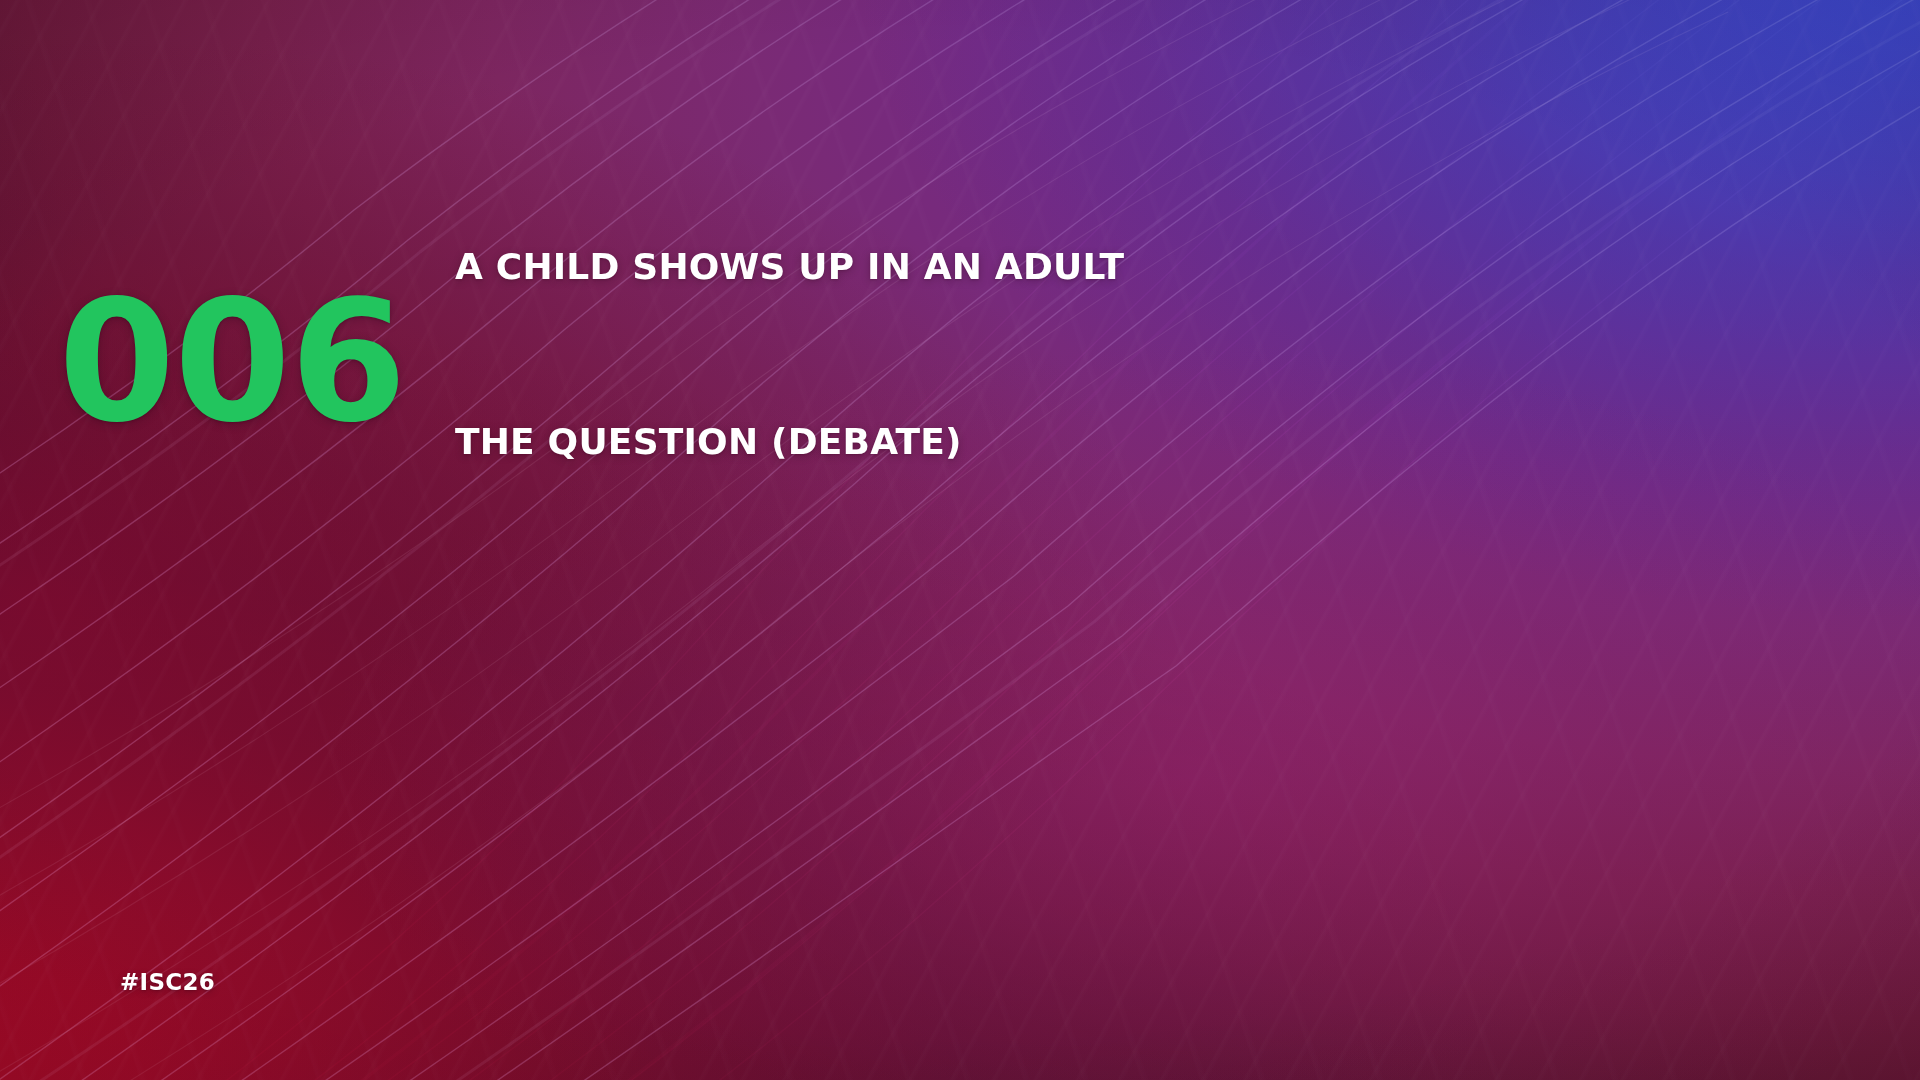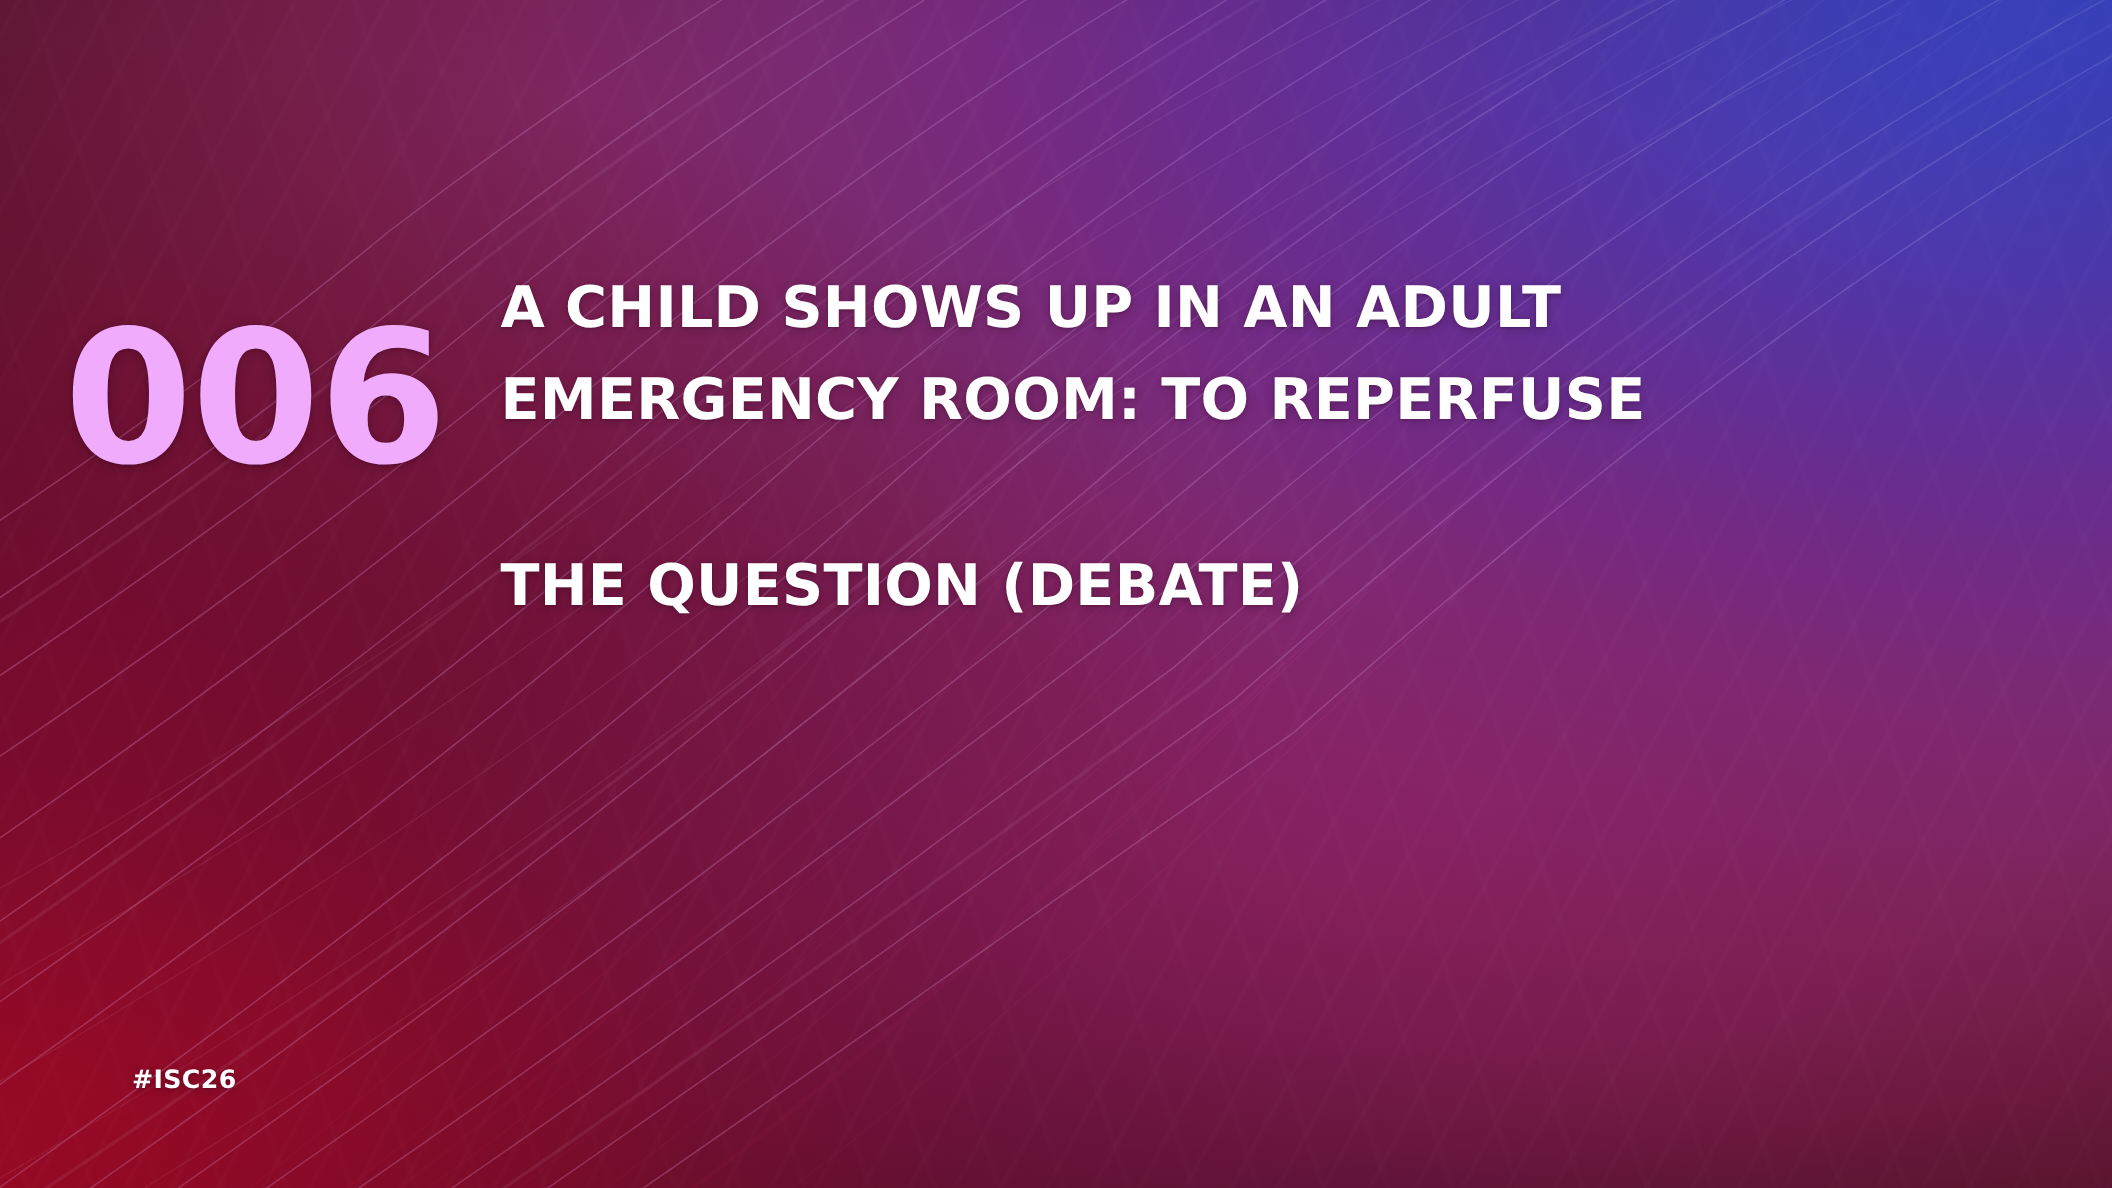--- a/index.html
+++ b/index.html
@@ -141,38 +141,38 @@
     position: absolute;
     inset: 0;
   }
 
   .session-number {
     position: absolute;
     left: 52px;
     top: 278px;
     width: 360px;
     text-align: center;
-    color: #f0abfc;
+    color: #22c55e;
     font-size: 168px;
     font-weight: 700;
     letter-spacing: -1px;
     line-height: 1;
     font-family: "DejaVu Sans", sans-serif;
     text-shadow:
       0 2px 10px rgba(40, 0, 22, 0.30),
       0 1px 2px rgba(40, 0, 22, 0.22);
   }
 
   .session-title {
     position: absolute;
     left: 455px;
     top: 238px;
     width: 1210px;
     color: #ffffff;
-    font-size: 52px;
+    font-size: 36px;
     font-weight: 700;
     line-height: 1.62;
     letter-spacing: 0.2px;
     font-family: "DejaVu Sans", sans-serif;
     text-transform: uppercase;
     text-shadow:
       0 2px 9px rgba(40, 0, 22, 0.28),
       0 1px 2px rgba(40, 0, 22, 0.20);
   }
 
@@ -270,21 +270,21 @@
   <div class="sheen"></div>
   <div class="sheen-2"></div>
   <div class="bg-vignette"></div>
 
   <div class="content">
 
     <div class="session-number">006</div>
 
     <div class="session-title">
       <span>A CHILD SHOWS UP IN AN ADULT</span><br>
-      <span>EMERGENCY ROOM: TO REPERFUSE</span><br>
+      <br>
       <br>
       <span>THE QUESTION (DEBATE)</span>
     </div>
 
     <div class="hashtag">#ISC26</div>
 
   </div>
 </div>
 
 </body></html>

